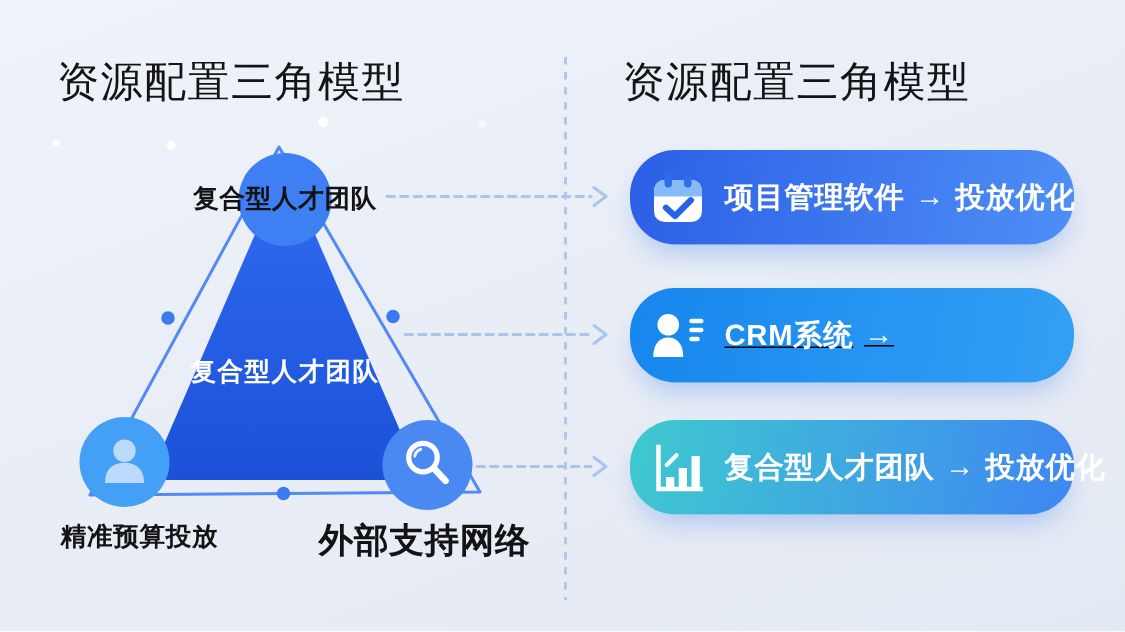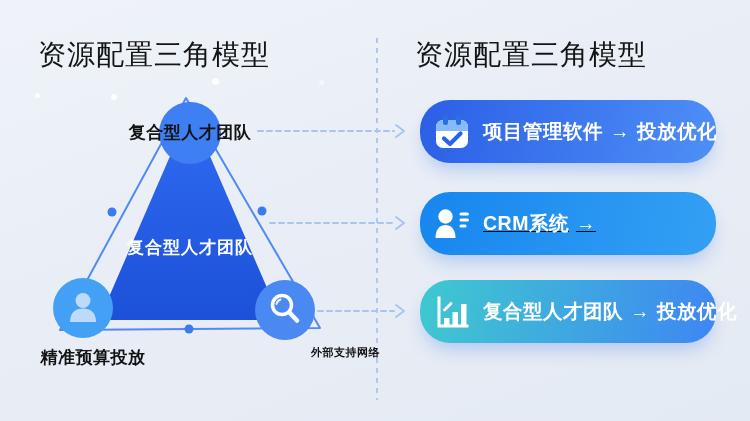--- a/index.html
+++ b/index.html
@@ -16,21 +16,21 @@
   }
   .title.left{left:38px;top:36px;}
   .title.right{left:415px;top:36px;}
   .tri-label{
     position:absolute;z-index:2;font-weight:700;color:#131313;
     text-align:center;letter-spacing:.5px;font-family:Liberation Serif, serif;
   }
   .tri-label.top{left:90px;width:200px;top:121px;font-size:17px;}
   .tri-label.center{left:90px;width:200px;top:236px;font-size:17px;color:#ffffff;letter-spacing:1px;}
   .tri-label.bl{left:18px;width:150px;top:346px;font-size:17px;text-align:center;}
-  .tri-label.br{left:230px;width:150px;top:345px;font-size:11px;text-align:right;}
+  .tri-label.br{left:208px;width:150px;top:345px;font-size:23px;}
   .card{
     position:absolute;z-index:2;left:420px;width:296px;height:63px;
     border-radius:30px;display:flex;align-items:center;
     padding-left:13px;box-sizing:border-box;
     box-shadow:0 10px 18px -4px rgba(37,99,235,.28);
   }
   .card1{top:100px;background:linear-gradient(100deg,#2b5fe6 0%,#4e8ff6 100%);}
   .card2{top:192px;background:linear-gradient(100deg,#1786ee 0%,#33a0f4 100%);text-decoration:underline;}
   .card3{top:280px;background:linear-gradient(100deg,#3fc9cf 0%,#3e86f2 100%);}
   .card-icon{width:38px;height:38px;flex:0 0 38px;margin-right:12px;display:flex;}

